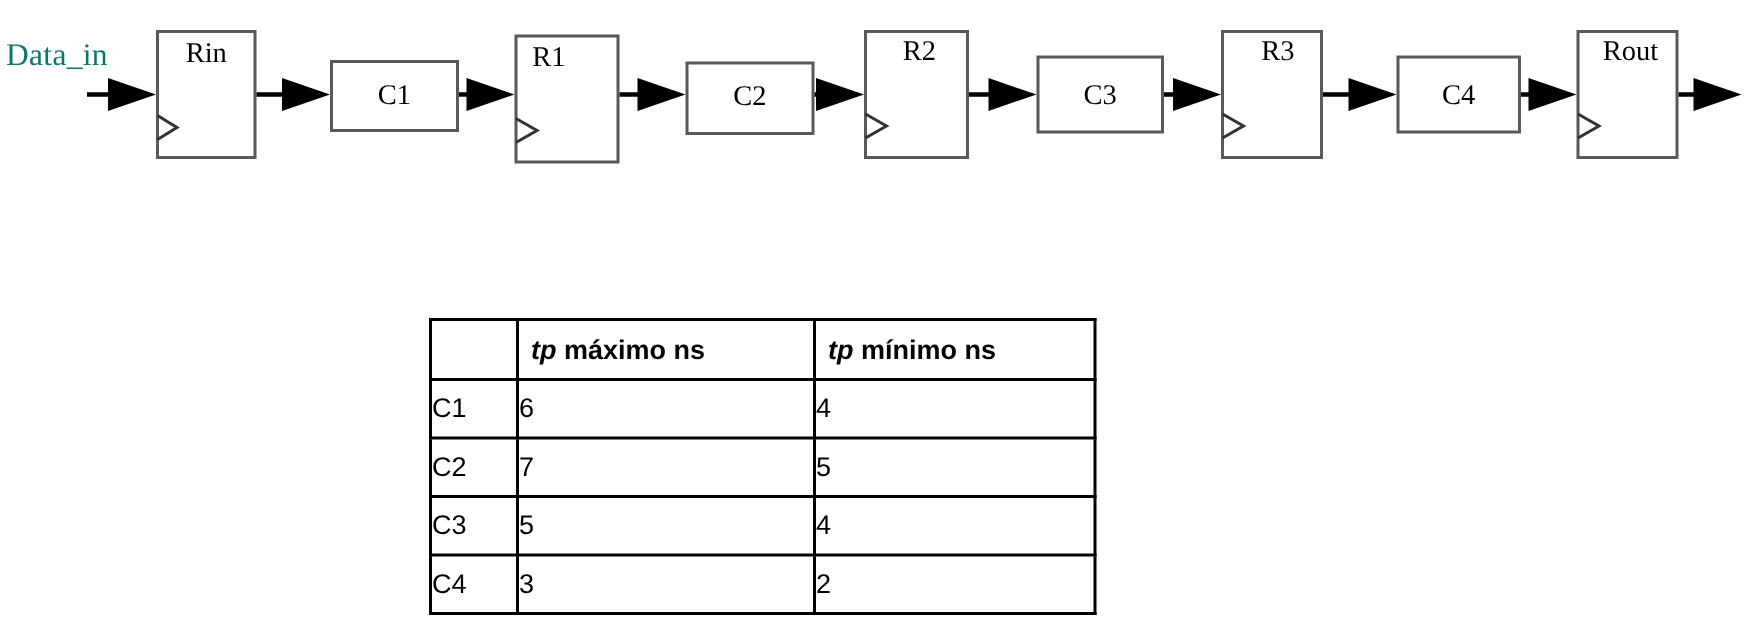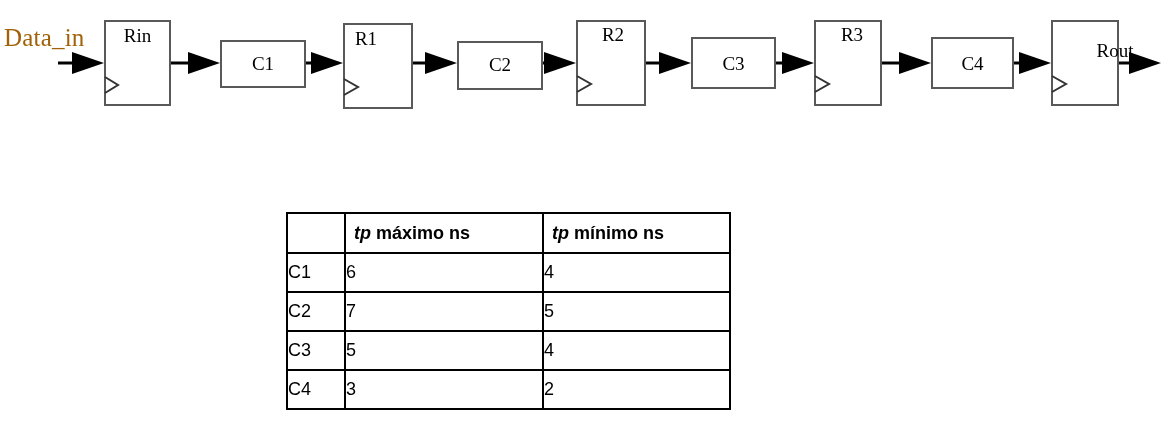--- a/index.html
+++ b/index.html
@@ -22,22 +22,22 @@
     top: 0;
     width: 1165px;
     height: 130px;
   }
 
   #datain-label {
     position: absolute;
     left: 4px;
     top: 24px;
     font-family: "Liberation Serif", serif;
-    font-size: 25px;
-    color: #a16207;
+    font-size: 21px;
+    color: #0f766e;
     white-space: nowrap;
     letter-spacing: 0.2px;
   }
 
   .block-label {
     position: absolute;
     font-family: "Liberation Serif", serif;
     font-size: 19px;
     color: #000000;
     white-space: nowrap;
@@ -165,21 +165,21 @@
   </svg>
 
   <span class="block-label" style="left:105px; top:25px; width:65px;">Rin</span>
   <span class="block-label" style="left:221px; top:53px; width:84px;">C1</span>
   <span class="block-label" style="left:344px; top:28px; width:44px;">R1</span>
   <span class="block-label" style="left:458px; top:54px; width:84px;">C2</span>
   <span class="block-label" style="left:577px; top:24px; width:72px;">R2</span>
   <span class="block-label" style="left:692px; top:53px; width:83px;">C3</span>
   <span class="block-label" style="left:815px; top:24px; width:74px;">R3</span>
   <span class="block-label" style="left:932px; top:53px; width:81px;">C4</span>
-  <span class="block-label" style="left:1080px; top:24px; width:70px;margin-top:16px;">Rout</span>
+  <span class="block-label" style="left:1052px; top:24px; width:70px;">Rout</span>
 
 </div>
 
 <table id="delay-table">
   <colgroup>
     <col class="col-rowhdr">
     <col class="col-max">
     <col class="col-min">
   </colgroup>
   <thead>

